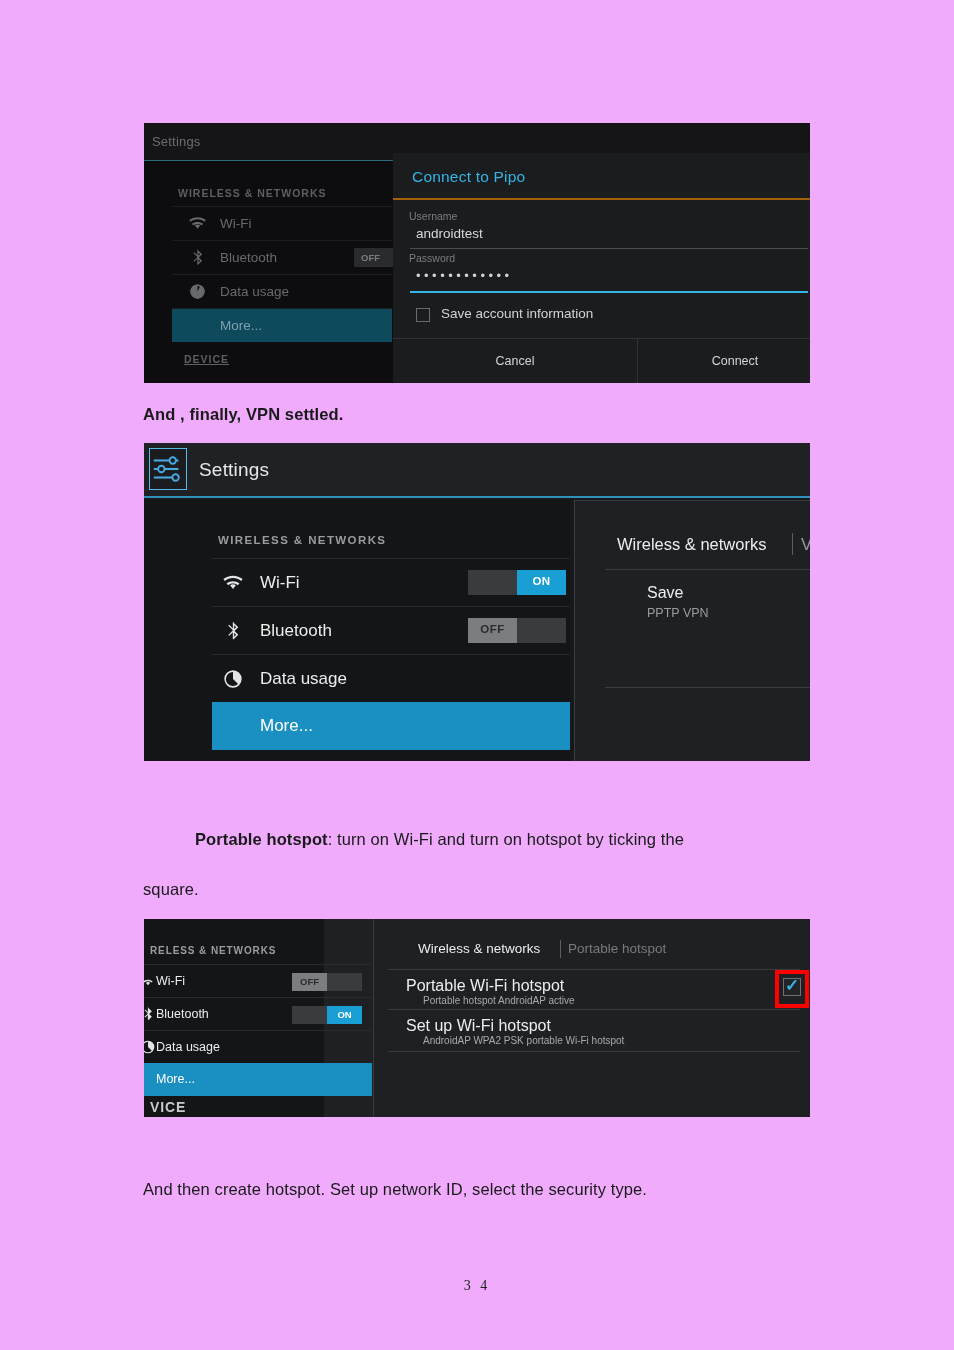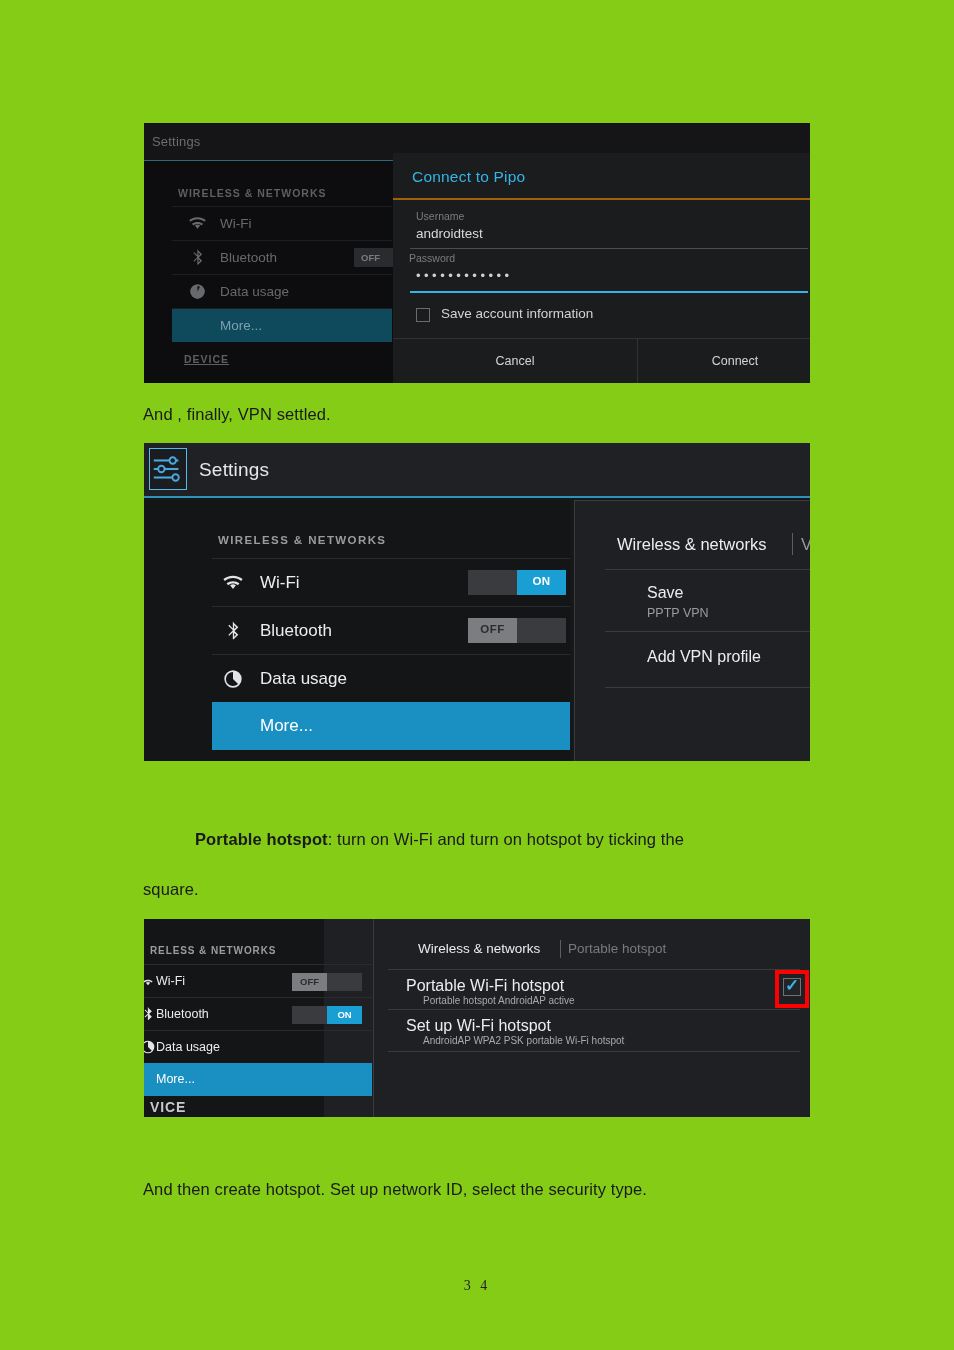--- a/index.html
+++ b/index.html
@@ -6,21 +6,21 @@
   html, body {
     width: 954px;
     height: 1350px;
     background: #ffffff;
     font-family: "Liberation Sans", sans-serif;
   }
   .page {
     position: relative;
     width: 954px;
     height: 1350px;
-    background: #84cc16;
+    background: #f0abfc;
     overflow: hidden;
   }
 
   
   .para {
     position: absolute;
     font-family: "Liberation Sans", sans-serif;
     font-size: 16.5px;
     color: #1a1a1a;
     letter-spacing: 0.1px;
@@ -293,39 +293,39 @@
       </div>
 
       <div class="s1-device">DEVICE</div>
     </div>
 
     <div class="modal">
       <div class="modal-head">
         <div class="modal-title">Connect to Pipo</div>
       </div>
 
-      <div class="fld-label" style="top:57px;margin-left:7px;">Username</div>
+      <div class="fld-label" style="top:57px;">Username</div>
       <div class="fld-value" style="top:73px;">androidtest</div>
       <div class="fld-underline" style="top:95px;"></div>
 
       <div class="fld-label" style="top:99px;">Password</div>
       <div class="pw-dots" style="top:115px;">••••••••••••</div>
       <div class="fld-underline focus" style="top:138px;"></div>
 
       <div class="cb-box"></div>
       <div class="cb-label">Save account information</div>
 
       <div class="modal-btnbar">
         <div class="modal-btn cancel">Cancel</div>
         <div class="modal-btn connect">Connect</div>
       </div>
     </div>
   </div>
 
-  <div class="para" style="left:143px; top:405px; width:600px;">And , finally, VPN settled.</div>
+  <div class="para" style="left:143px; top:405px; width:600px;font-weight:bold;">And , finally, VPN settled.</div>
 
   <div class="shot" id="shot2">
 
     <div class="s2-titlebar">
       <div class="s2-appicon">
         <svg viewBox="0 0 38 42" style="width:100%;height:100%;">
           <line x1="4" y1="12" x2="30" y2="12" stroke="#4aa8e0" stroke-width="2.2"></line>
           <circle cx="24" cy="12" r="3.4" fill="#1b1c1f" stroke="#4aa8e0" stroke-width="2"></circle>
           <line x1="4" y1="21" x2="30" y2="21" stroke="#4aa8e0" stroke-width="2.2"></line>
           <circle cx="12" cy="21" r="3.4" fill="#1b1c1f" stroke="#4aa8e0" stroke-width="2"></circle>
@@ -383,23 +383,20 @@
     <div class="s2-right">
       <div class="s2-crumb">Wireless &amp; networks</div>
       <div class="s2-crumb-div"></div>
       <div class="s2-crumb2">VPN</div>
 
       <div class="s2-item" style="top:68px; height:62px;">
         <span class="t" style="top:14px;">Save</span>
         <span class="s" style="top:36px;">PPTP VPN</span>
       </div>
 
-      <div class="s2-item" style="top:130px; height:56px;">
-        <span class="t" style="top:16px;">Add VPN profile</span>
-      </div>
 
       <div class="s2-item" style="top:186px; height:1px;"></div>
     </div>
   </div>
 
   <div class="para para-justified" style="left:143px; top:830px; width:667px; text-indent:52px;"><span class="bold">Portable hotspot</span><span>: turn on Wi-Fi and turn on hotspot by ticking the</span></div>
   <div class="para" style="left:143px; top:880px; width:600px;">square.</div>
 
   <div class="shot" id="shot3">
 

